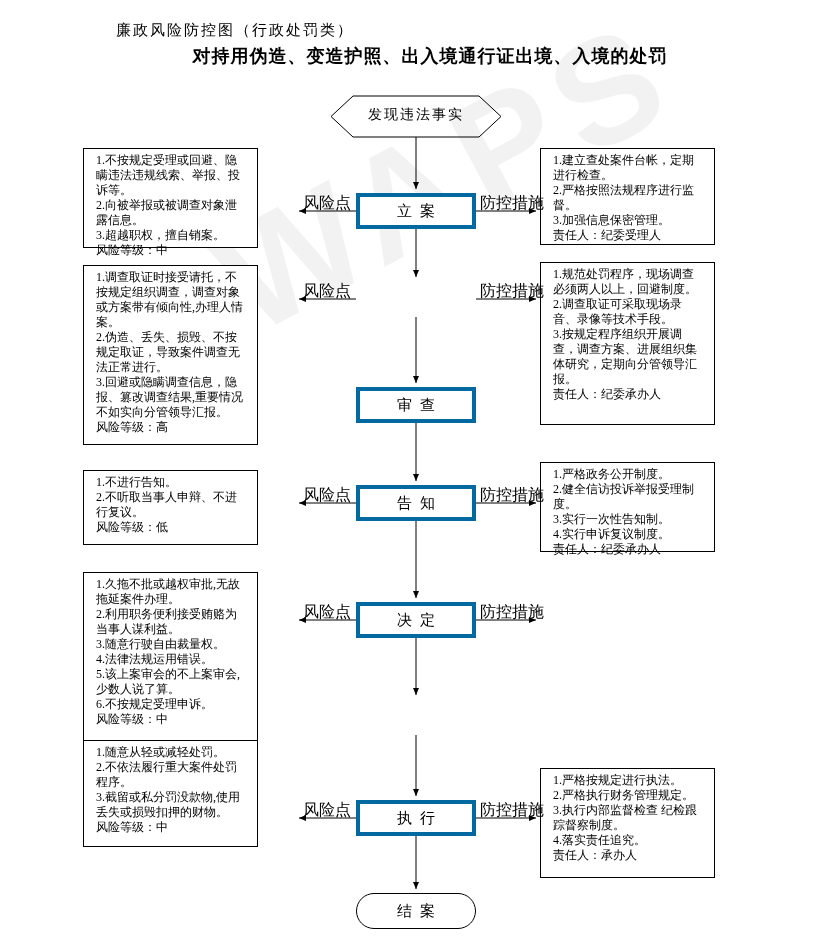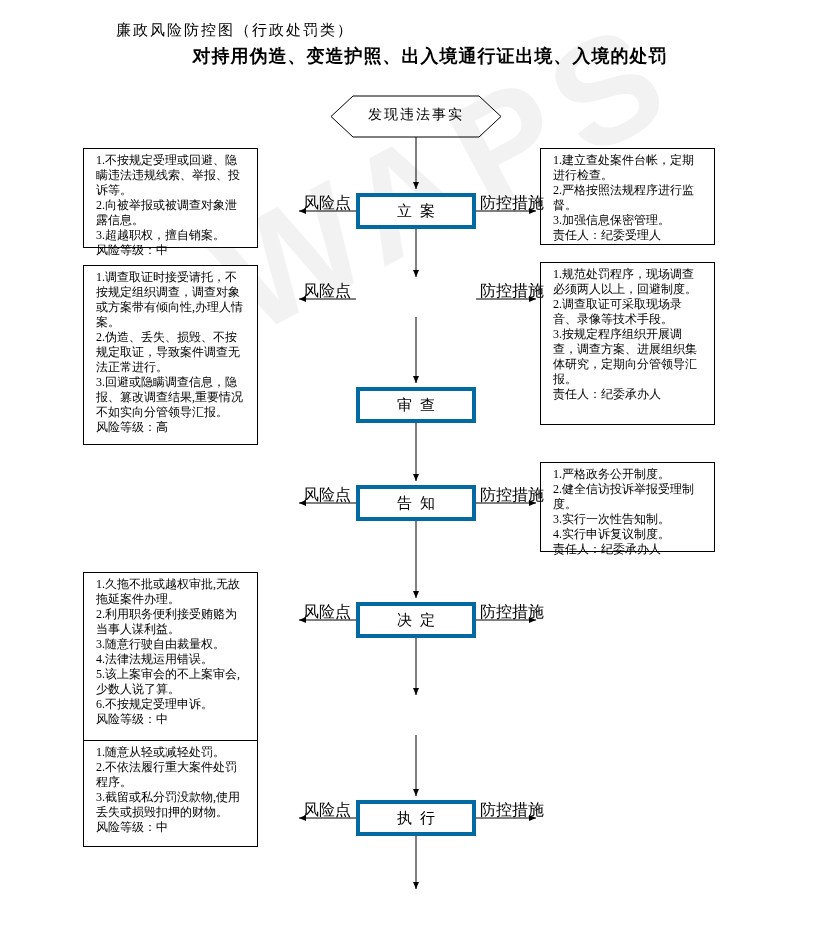--- a/index.html
+++ b/index.html
@@ -102,29 +102,35 @@
   <div class="node" style="top:485px">
       <span>告知</span>
     </div>
   <div class="node" style="top:602px">
       <span>决定</span>
     </div>
   <div class="node" style="top:800px">
       <span>执行</span>
     </div>
 
+  <div class="terminal">
+      <span>结案</span>
+    </div>
 
   <div class="sidebox left" style="top:148px; height:100px">1.不按规定受理或回避、隐瞒违法违规线索、举报、投诉等。
 2.向被举报或被调查对象泄露信息。
 3.超越职权，擅自销案。
 风险等级：中</div>
   <div class="sidebox left" style="top:265px; height:180px">1.调查取证时接受请托，不按规定组织调查，调查对象或方案带有倾向性,办理人情案。
 2.伪造、丢失、损毁、不按规定取证，导致案件调查无法正常进行。
 3.回避或隐瞒调查信息，隐报、篡改调查结果,重要情况不如实向分管领导汇报。
 风险等级：高</div>
+  <div class="sidebox left" style="top:470px; height:75px">1.不进行告知。
+2.不听取当事人申辩、不进行复议。
+风险等级：低</div>
   <div class="sidebox left" style="top:572px; height:176px">1.久拖不批或越权审批,无故拖延案件办理。
 2.利用职务便利接受贿赂为当事人谋利益。
 3.随意行驶自由裁量权。
 4.法律法规运用错误。
 5.该上案审会的不上案审会,少数人说了算。
 6.不按规定受理申诉。
 风险等级：中</div>
   <div class="sidebox left" style="top:740px; height:107px">1.随意从轻或减轻处罚。
 2.不依法履行重大案件处罚程序。
 3.截留或私分罚没款物,使用丢失或损毁扣押的财物。
@@ -136,20 +142,25 @@
 责任人：纪委受理人</div>
   <div class="sidebox right" style="top:262px; height:163px">1.规范处罚程序，现场调查必须两人以上，回避制度。
 2.调查取证可采取现场录音、录像等技术手段。
 3.按规定程序组织开展调查，调查方案、进展组织集体研究，定期向分管领导汇报。
 责任人：纪委承办人</div>
   <div class="sidebox right" style="top:462px; height:90px">1.严格政务公开制度。
 2.健全信访投诉举报受理制度。
 3.实行一次性告知制。
 4.实行申诉复议制度。
 责任人：纪委承办人</div>
+  <div class="sidebox right" style="top:768px; height:110px">1.严格按规定进行执法。
+2.严格执行财务管理规定。
+3.执行内部监督检查 纪检跟踪督察制度。
+4.落实责任追究。
+责任人：承办人</div>
 
   <span class="conn-label" style="left:303px; top:193px">风险点</span>
   <span class="conn-label" style="left:303px; top:281px">风险点</span>
   <span class="conn-label" style="left:303px; top:485px">风险点</span>
   <span class="conn-label" style="left:303px; top:602px">风险点</span>
   <span class="conn-label" style="left:303px; top:800px">风险点</span>
 
   <span class="conn-label" style="left:480px; top:193px">防控措施</span>
   <span class="conn-label" style="left:480px; top:281px">防控措施</span>
   <span class="conn-label" style="left:480px; top:485px">防控措施</span>

